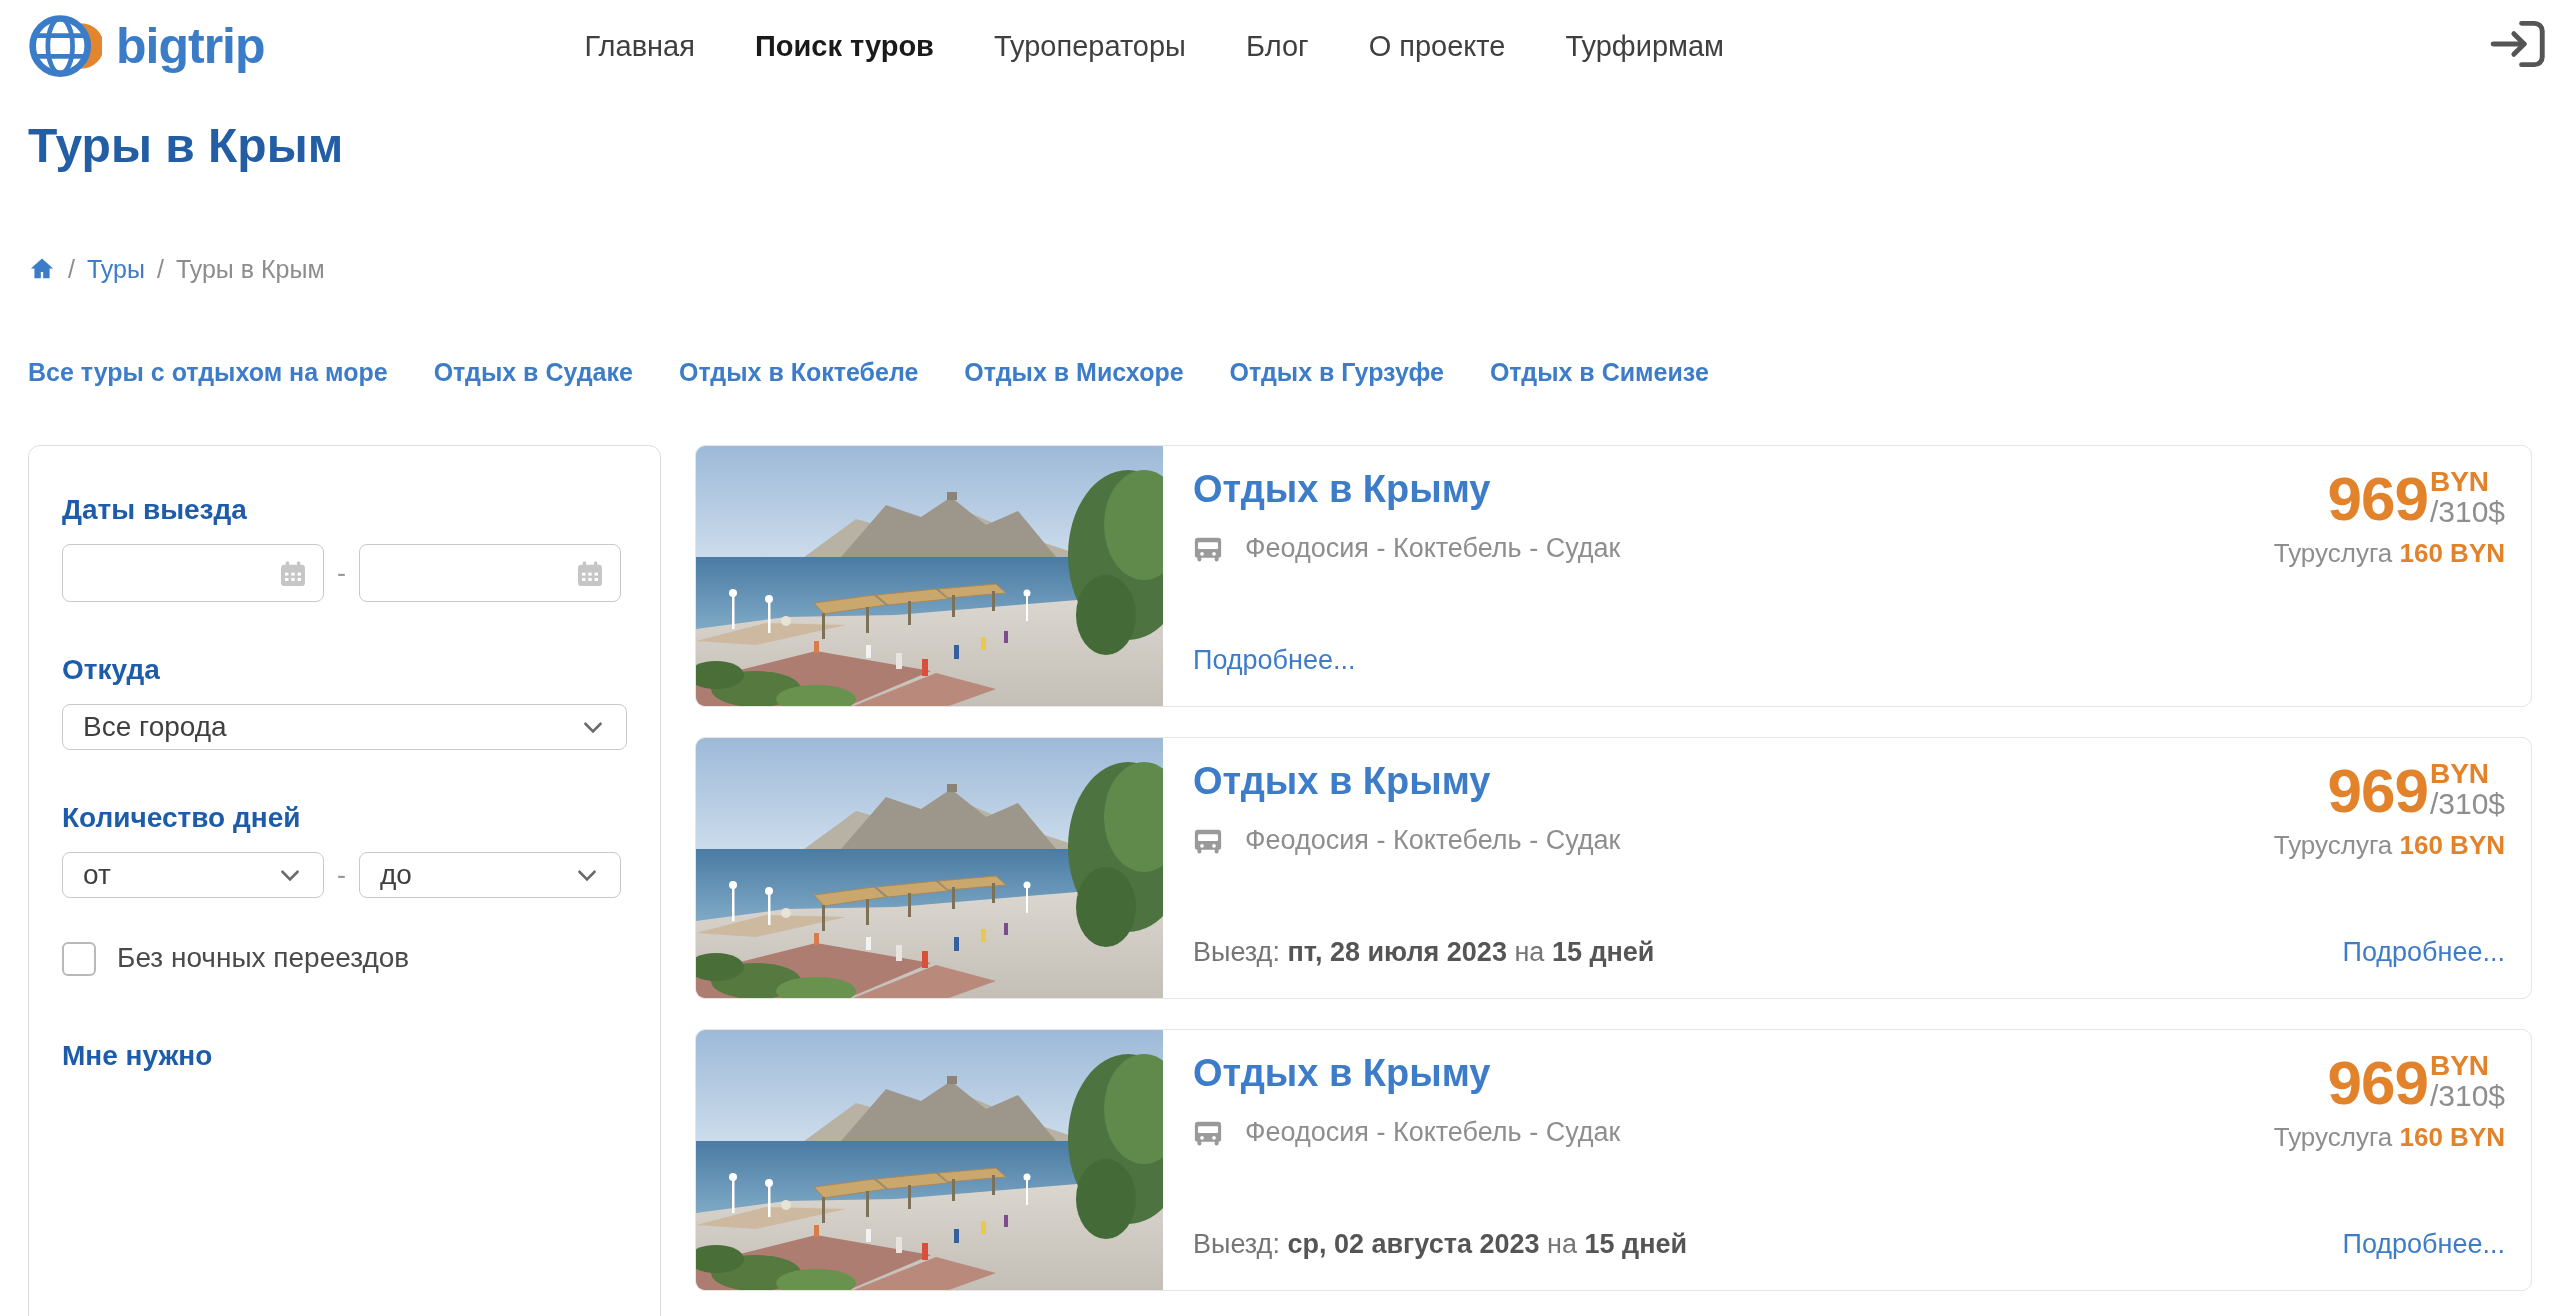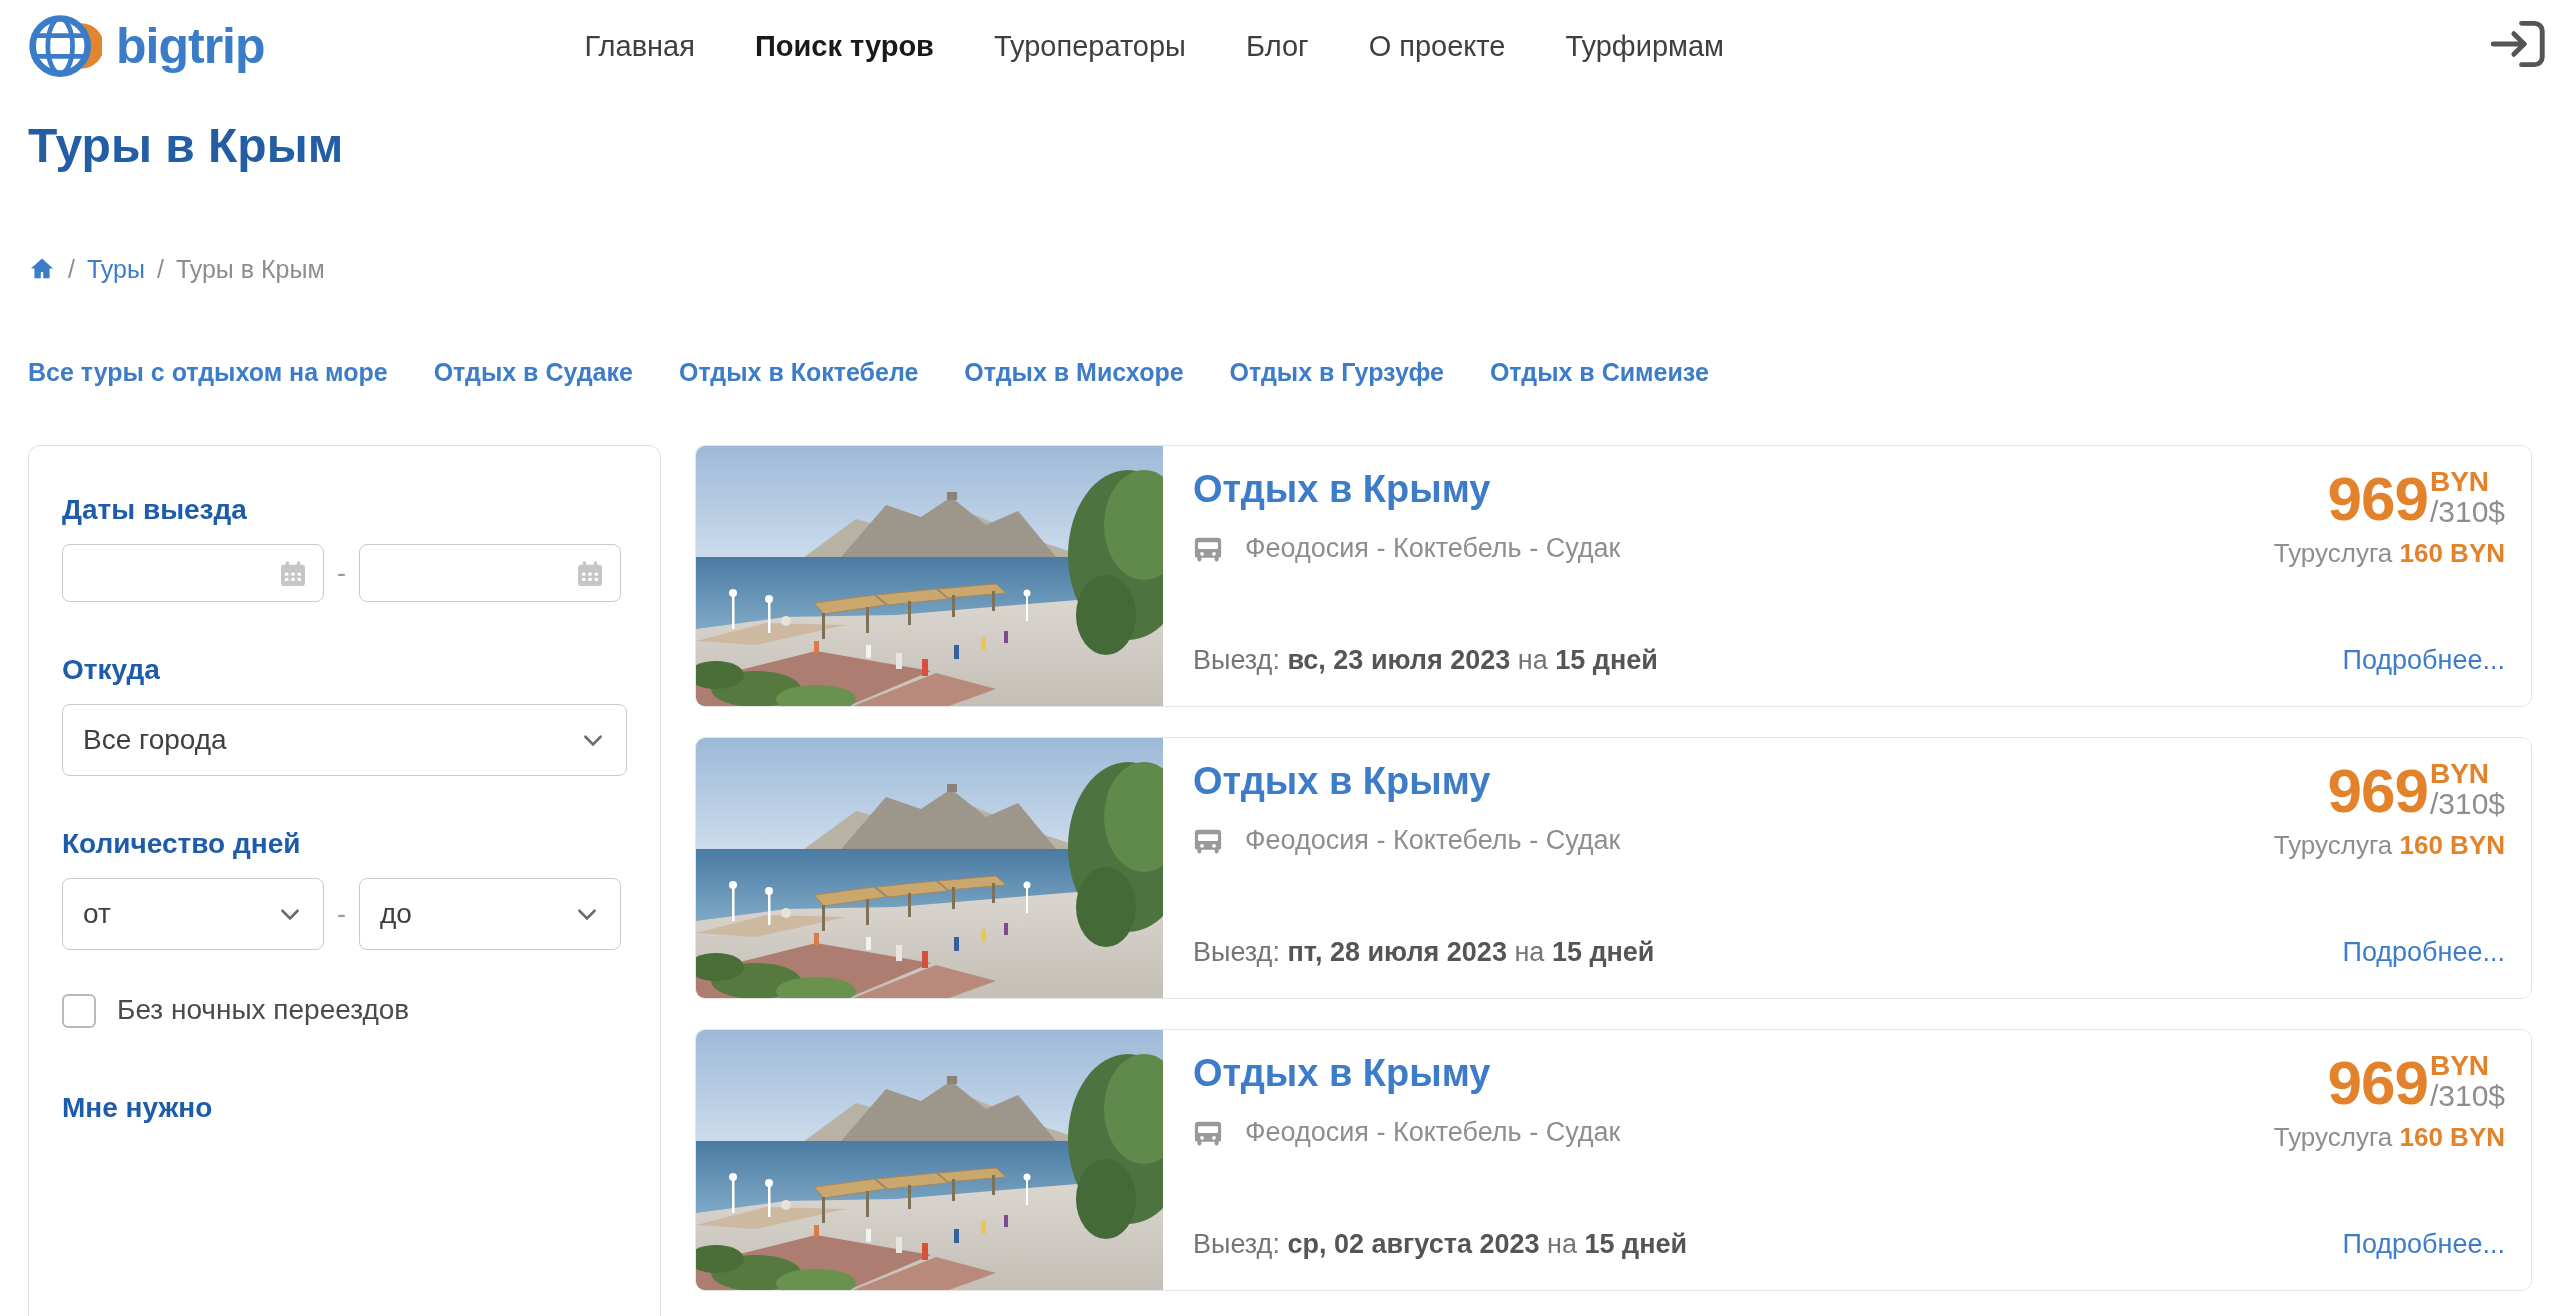--- a/index.html
+++ b/index.html
@@ -31,21 +31,21 @@
              padding:48px 33px 40px; height:940px; background:#fff; }
   .f-label { font-size:28px; font-weight:700; color:#1d5cab; margin-bottom:18px; }
   .f-group { margin-bottom:52px; }
   .pair-row { display:flex; align-items:center; gap:13px; }
   .date-input { width:262px; height:58px; border:1px solid #c9c9c9; border-radius:8px;
                 position:relative; background:#fff; display:flex; align-items:center; }
   .date-input input { border:none; outline:none; width:210px; height:100%; font-size:27px;
                       padding:0 0 0 20px; background:transparent; border-radius:8px; }
   .cal-ico { position:absolute; right:14px; top:13px; }
   .dash { color:#9a9a9a; font-size:27px; }
-  .selectbox { height:72px; border:1px solid #c9c9c9; border-radius:8px; background:#fff;
+  .selectbox { height:46px; border:1px solid #c9c9c9; border-radius:8px; background:#fff;
                display:flex; align-items:center; justify-content:space-between;
                padding:0 20px; font-size:28px; color:#3f3f3f; cursor:pointer; }
   .selectbox.small { width:262px; }
   .text-input { width:100%; height:60px; border:1px solid #c9c9c9; border-radius:8px;
                 font-size:28px; color:#3f3f3f; padding:0 20px; outline:none; }
   .add-link { display:inline-block; margin-top:24px; font-size:26px; color:#3d7cc9;
               text-decoration:none; cursor:pointer; }
   .checkbox-row { margin-top:44px; display:flex; align-items:flex-start; gap:21px;
                   font-size:28px; color:#4a4a4a; }
   .checkbox { width:34px; height:34px; border:2px solid #b9b9b9; border-radius:6px;
@@ -300,26 +300,20 @@
                 <span class="price-alt">/310$</span>
               </span>
             </div>
             <div class="service">
               <span>Туруслуга</span>
               <b>160 BYN</b>
             </div>
           </div>
         </div>
         <div class="card-bottom">
-          <div class="depart">
-            <span>Выезд:</span>
-            <b>вс, 23 июля 2023</b>
-            <span>на</span>
-            <b>15 дней</b>
-          </div>
           <a class="more-link">Подробнее...</a>
         </div>
       </div>
     </div>
 
     <div class="card">
       <svg class="card-photo">
           <use href="#photo-beach"></use>
         </svg>
       <div class="card-body">

